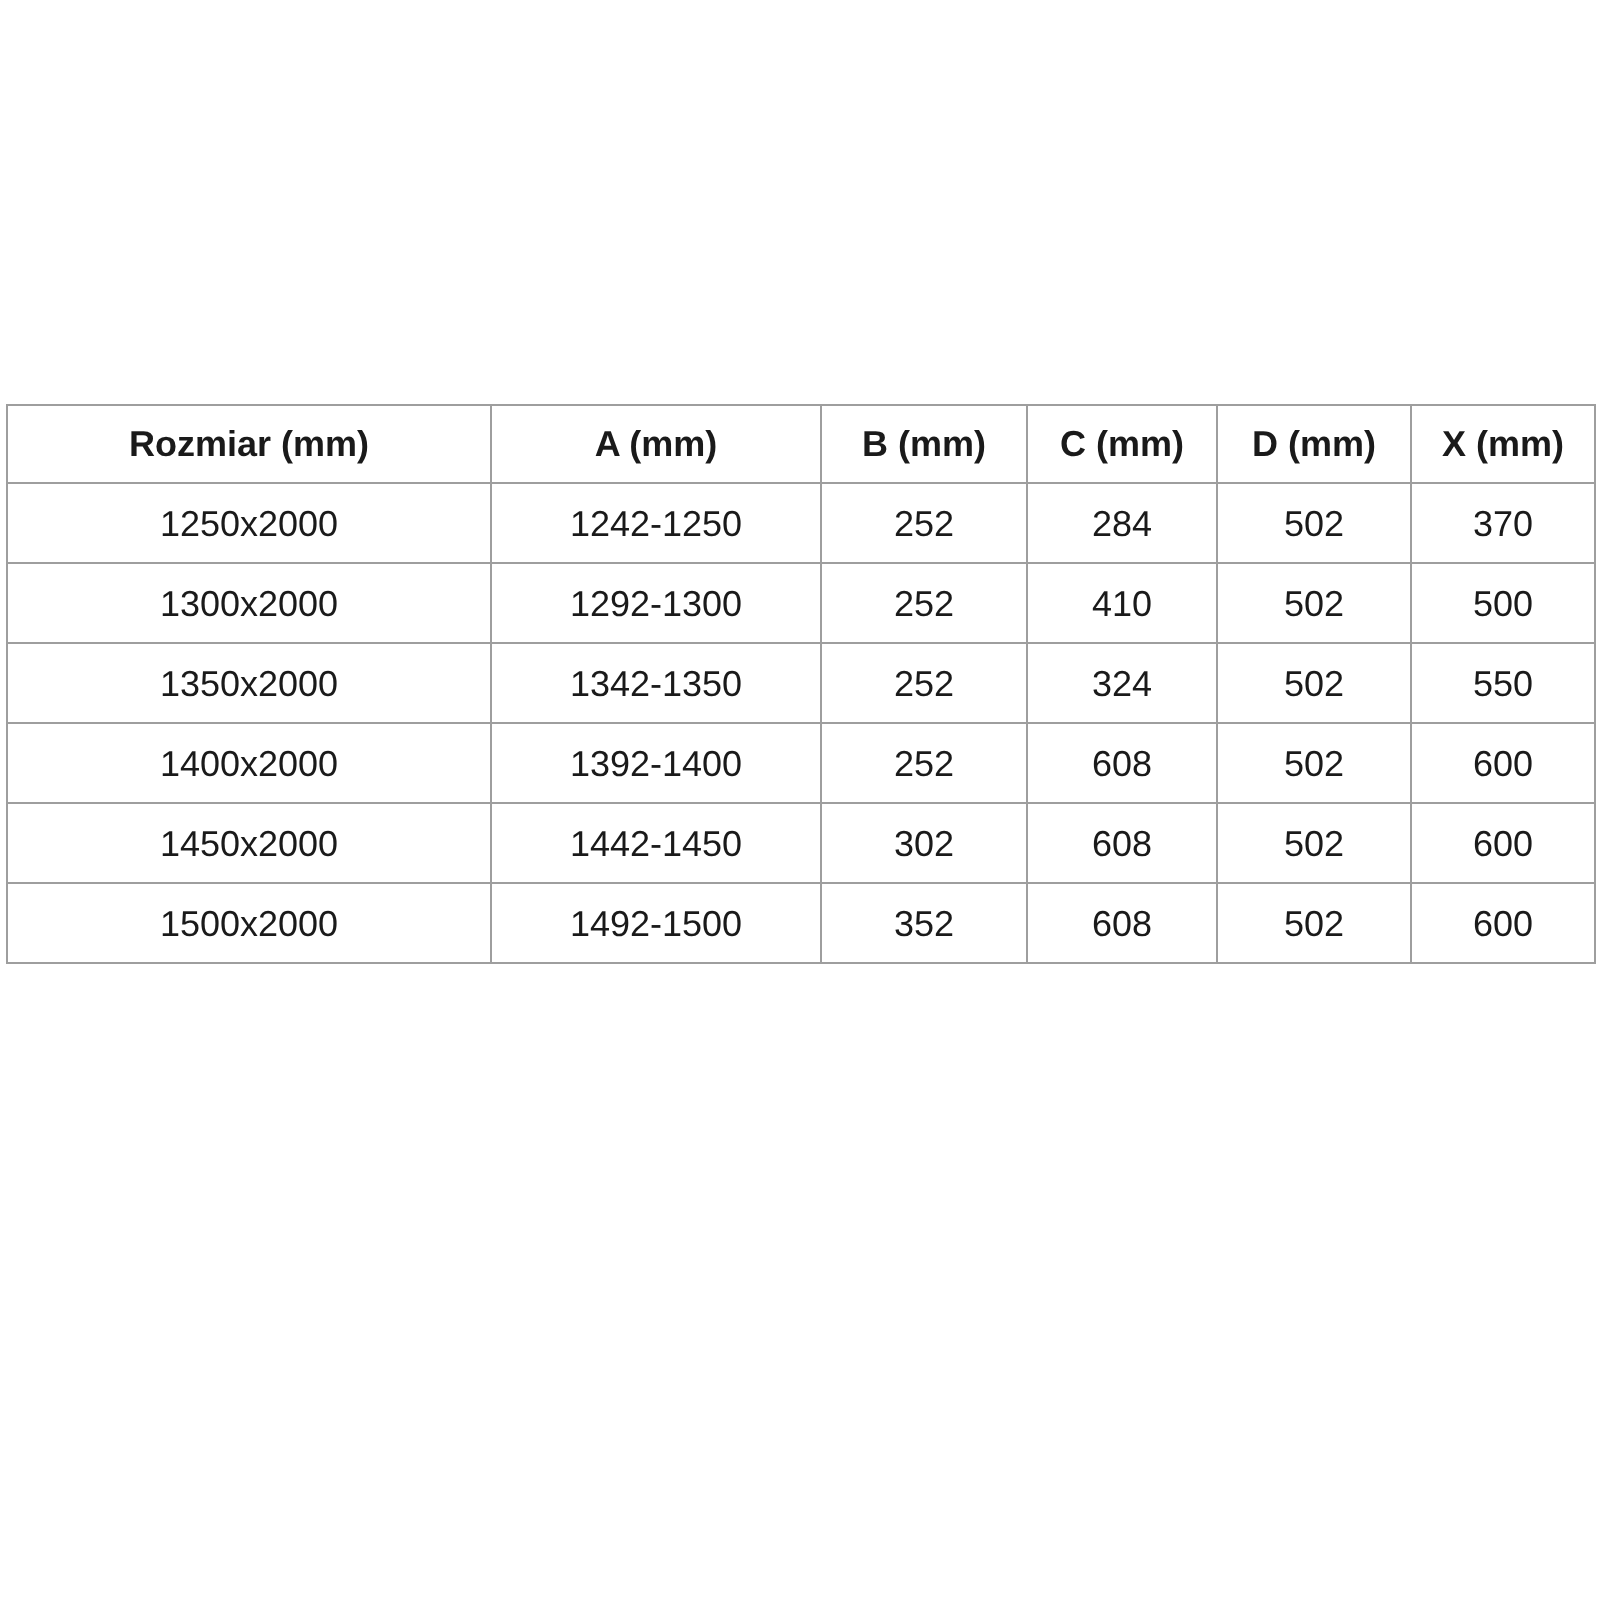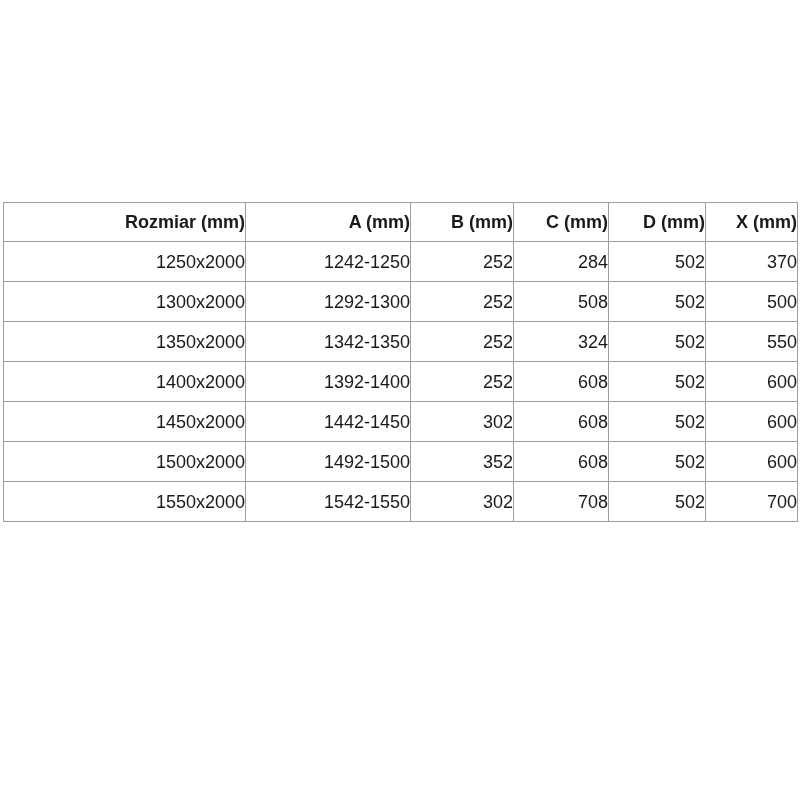--- a/index.html
+++ b/index.html
@@ -23,21 +23,21 @@
     left: 3px;
     top: 202px;
     width: 794px;
     border-collapse: collapse;
     table-layout: fixed;
     background: #ffffff;
   }
   table.spec-table th,
   table.spec-table td {
     border: 1px solid #9e9e9e;
-    text-align: right;
+    text-align: center;
     vertical-align: middle;
     padding: 0;
     font-size: 18px;
     line-height: 1;
     color: #1a1a1a;
     overflow: hidden;
     white-space: nowrap;
   }
   table.spec-table th {
     font-weight: bold;
@@ -77,21 +77,21 @@
           <td>1242-1250</td>
           <td>252</td>
           <td>284</td>
           <td>502</td>
           <td>370</td>
         </tr>
         <tr>
           <td>1300x2000</td>
           <td>1292-1300</td>
           <td>252</td>
-          <td>508</td>
+          <td>410</td>
           <td>502</td>
           <td>500</td>
         </tr>
         <tr>
           <td>1350x2000</td>
           <td>1342-1350</td>
           <td>252</td>
           <td>324</td>
           <td>502</td>
           <td>550</td>
@@ -113,23 +113,15 @@
           <td>600</td>
         </tr>
         <tr>
           <td>1500x2000</td>
           <td>1492-1500</td>
           <td>352</td>
           <td>608</td>
           <td>502</td>
           <td>600</td>
         </tr>
-        <tr>
-          <td>1550x2000</td>
-          <td>1542-1550</td>
-          <td>302</td>
-          <td>708</td>
-          <td>502</td>
-          <td>700</td>
-        </tr>
       </tbody>
   </table>
 </div>
 
 </body></html>

